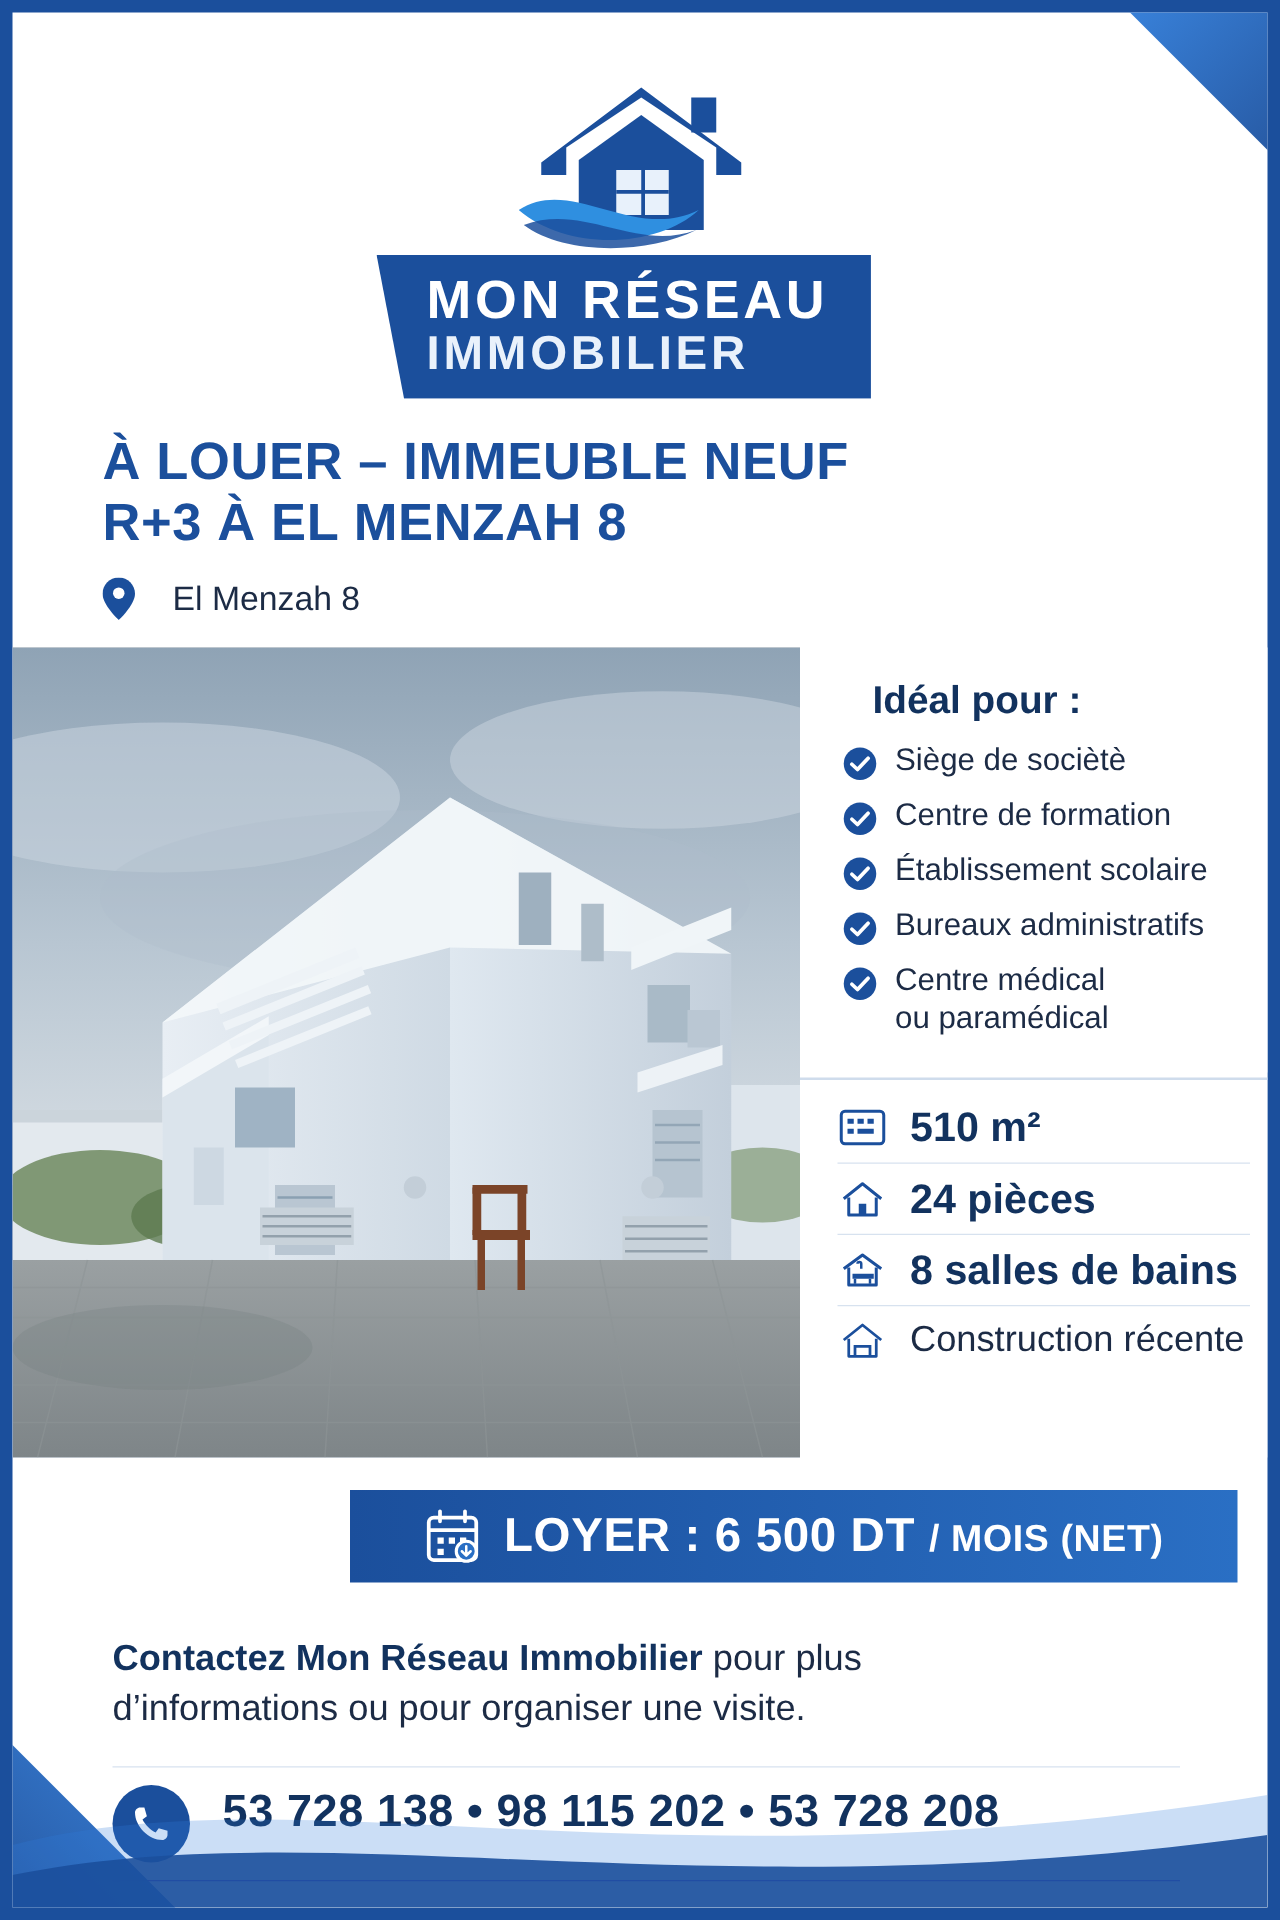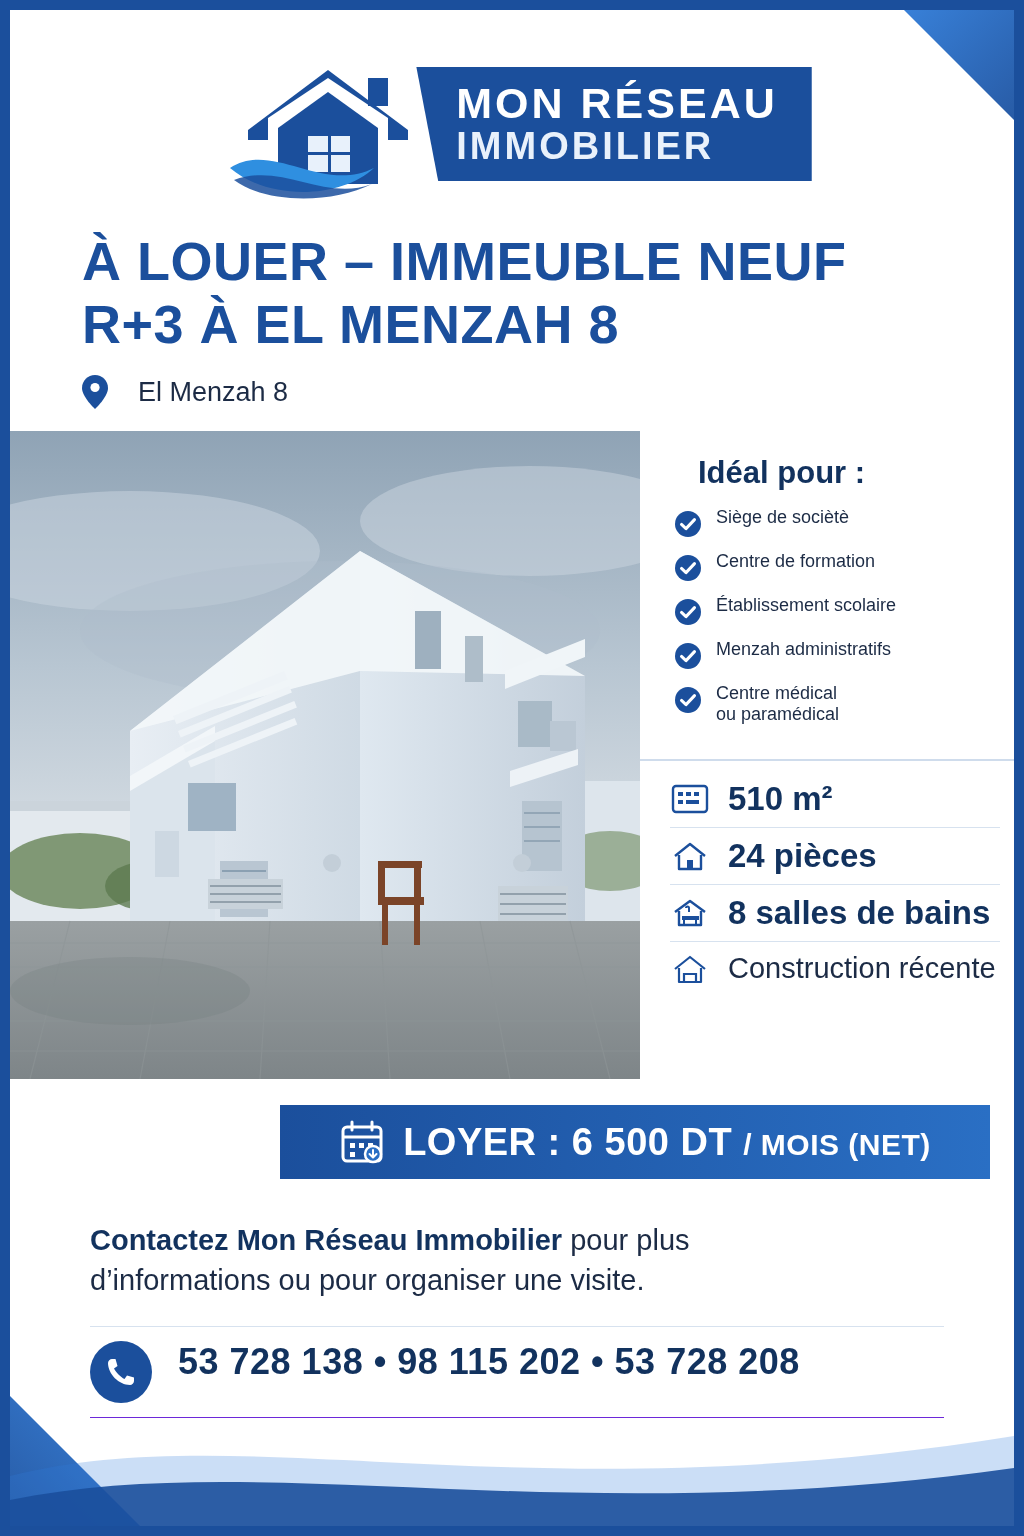--- a/index.html
+++ b/index.html
@@ -38,41 +38,42 @@
 
   
   .header {
     position: relative;
     padding: 34px 0 0 0;
     text-align: center;
   }
   .logo-row {
     display: flex; align-items: center; justify-content: center;
     gap: 0px;
+    flex-direction: column;
   }
   .logo-mark { width: 230px; height: 160px; flex: none; }
   .logo-text-block {
     background: #1b4f9c;
     color: #ffffff;
     padding: 14px 34px 14px 40px;
     margin-left: -26px;
     text-align: left;
     clip-path: polygon(0 0, 100% 0, 100% 100%, 22px 100%);
   }
   .logo-line1 {
     font-size: 43px; font-weight: bold; letter-spacing: 3px; line-height: 1.05;
   }
   .logo-line2 {
     font-size: 38px; font-weight: bold; letter-spacing: 3px; line-height: 1.1;
     color: #e9f1fb;
   }
 
   .title-block { padding: 26px 0 0 72px; text-align: left; }
   .title-line {
-    font-size: 54px; font-weight: bold; color: #1b4f9c;
+    font-size: 42px; font-weight: bold; color: #1b4f9c;
     line-height: 1.16; letter-spacing: .5px;
   }
   .location-row {
     display: flex; align-items: center; gap: 30px;
     margin-top: 20px;
   }
   .pin-icon { width: 26px; height: 34px; flex: none; }
   .location-text { font-size: 27px; color: #1c2b45; }
 
   
@@ -102,21 +103,21 @@
     background: #ffffff;
   }
   .ideal-title {
     font-size: 31px; font-weight: bold; color: #12325e;
     margin-bottom: 16px; padding-left: 24px;
   }
   .ideal-list { list-style: none; }
   .ideal-item {
     display: flex; align-items: flex-start; gap: 14px;
     margin-bottom: 13px;
-    font-size: 18px; color: #1c2b45;
+    font-size: 25px; color: #1c2b45;
     line-height: 1.18;
   }
   .check-icon { width: 28px; height: 28px; flex: none; margin-top: 3px; }
 
   .specs {
     margin-top: 4px;
     border-top: 2px solid #cfdcec;
     padding: 10px 14px 6px 30px;
   }
   .spec-row {
@@ -364,21 +365,21 @@
             </span>
             <span>Établissement scolaire</span>
           </li>
           <li class="ideal-item">
             <span class="check-icon">
               <svg viewBox="0 0 28 28" xmlns="http://www.w3.org/2000/svg">
                   <circle cx="14" cy="14" r="13" fill="#1b4f9c"></circle>
                   <path d="M7.5 14.4 L12 18.6 L20.5 9.6" fill="none" stroke="#ffffff" stroke-width="3" stroke-linecap="round" stroke-linejoin="round"></path>
                 </svg>
             </span>
-            <span>Menzah administratifs</span>
+            <span>Bureaux administratifs</span>
           </li>
           <li class="ideal-item">
             <span class="check-icon">
               <svg viewBox="0 0 28 28" xmlns="http://www.w3.org/2000/svg">
                   <circle cx="14" cy="14" r="13" fill="#1b4f9c"></circle>
                   <path d="M7.5 14.4 L12 18.6 L20.5 9.6" fill="none" stroke="#ffffff" stroke-width="3" stroke-linecap="round" stroke-linejoin="round"></path>
                 </svg>
             </span>
             <span style="white-space:pre-line">Centre médical
 ou paramédical</span>

